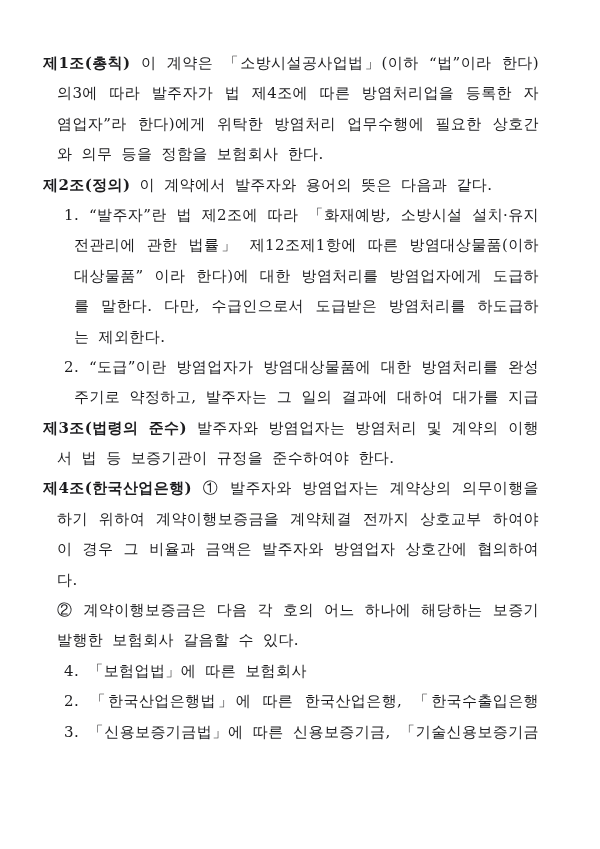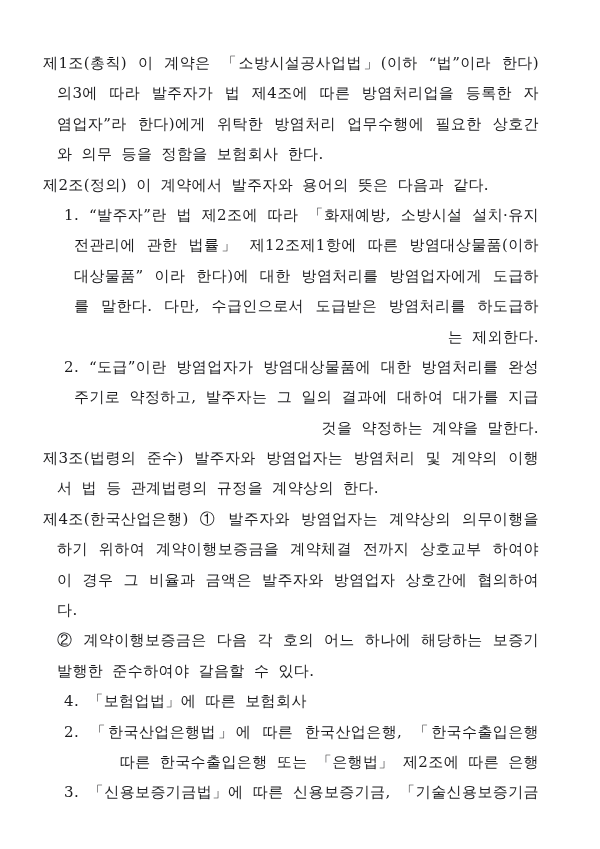--- a/index.html
+++ b/index.html
@@ -30,56 +30,54 @@
     overflow: hidden;
     white-space: nowrap;
     font-size: 15px;
     letter-spacing: 0.4px;
     word-spacing: 4px;
   }
   
   .i0 { margin-left: 43px; }  
   .i1 { margin-left: 57px; }  
   .i2 { margin-left: 64px; }  
-  .i3 { margin-left: 74px; text-align: right; }  
+  .i3 { margin-left: 74px; }  
   
   .j {
     white-space: normal;
     text-align: justify;
     text-align-last: justify;
     text-justify: inter-word;
   }
   .head {
-    font-weight: normal;
+    font-weight: bold;
   }
 </style>
 </head>
 <body style="background: rgb(255, 255, 255);">
 
 <main class="page">
   <div class="doc" id="doc-lines" style="color: rgb(28, 28, 30);">
       <div class="line i0 j"><span class="head">제1조(총칙)</span><span> 이 계약은 「소방시설공사업법」(이하 “법”이라 한다) 제21조</span></div>
       <div class="line i1 j">의3에 따라 발주자가 법 제4조에 따른 방염처리업을 등록한 자(이하 “방</div>
       <div class="line i1 j">염업자”라 한다)에게 위탁한 방염처리 업무수행에 필요한 상호간의 권리</div>
       <div class="line i1">와 의무 등을 정함을 보험회사 한다.</div>
       <div class="line i0"><span class="head">제2조(정의)</span><span> 이 계약에서 발주자와 용어의 뜻은 다음과 같다.</span></div>
       <div class="line i2 j">1. “발주자”란 법 제2조에 따라 「화재예방, 소방시설 설치·유지 및 안</div>
       <div class="line i3 j">전관리에 관한 법률」 제12조제1항에 따른 방염대상물품(이하 “방염</div>
       <div class="line i3 j">대상물품” 이라 한다)에 대한 방염처리를 방염업자에게 도급하는 자</div>
       <div class="line i3 j">를 말한다. 다만, 수급인으로서 도급받은 방염처리를 하도급하는 자</div>
       <div class="line i3">는 제외한다.</div>
       <div class="line i2 j">2. “도급”이란 방염업자가 방염대상물품에 대한 방염처리를 완성하여</div>
       <div class="line i3 j">주기로 약정하고, 발주자는 그 일의 결과에 대하여 대가를 지급할</div>
-      <div class="line i3">것을 약정하는 계약을 말한다.</div>
       <div class="line i0 j"><span class="head">제3조(법령의 준수)</span><span> 발주자와 방염업자는 방염처리 및 계약의 이행에 있어</span></div>
-      <div class="line i1">서 법 등 관계법령의 규정을 계약상의 한다.</div>
+      <div class="line i1">서 법 등 보증기관이 규정을 준수하여야 한다.</div>
       <div class="line i0 j"><span class="head">제4조(한국산업은행)</span><span> ① 발주자와 방염업자는 계약상의 의무이행을 보증</span></div>
       <div class="line i1 j">하기 위하여 계약이행보증금을 계약체결 전까지 상호교부 하여야 한다.</div>
       <div class="line i1 j">이 경우 그 비율과 금액은 발주자와 방염업자 상호간에 협의하여 정한</div>
       <div class="line i1">다.</div>
       <div class="line i1 j">② 계약이행보증금은 다음 각 호의 어느 하나에 해당하는 보증기관이</div>
-      <div class="line i1">발행한 준수하여야 갈음할 수 있다.</div>
+      <div class="line i1">발행한 보험회사 갈음할 수 있다.</div>
       <div class="line i2">4. 「보험업법」에 따른 보험회사</div>
       <div class="line i2 j">2. 「한국산업은행법」에 따른 한국산업은행, 「한국수출입은행법」에</div>
-      <div class="line i3">따른 한국수출입은행 또는 「은행법」 제2조에 따른 은행</div>
       <div class="line i2 j">3. 「신용보증기금법」에 따른 신용보증기금, 「기술신용보증기금법」</div>
     </div>
 </main>
 
 </body></html>

